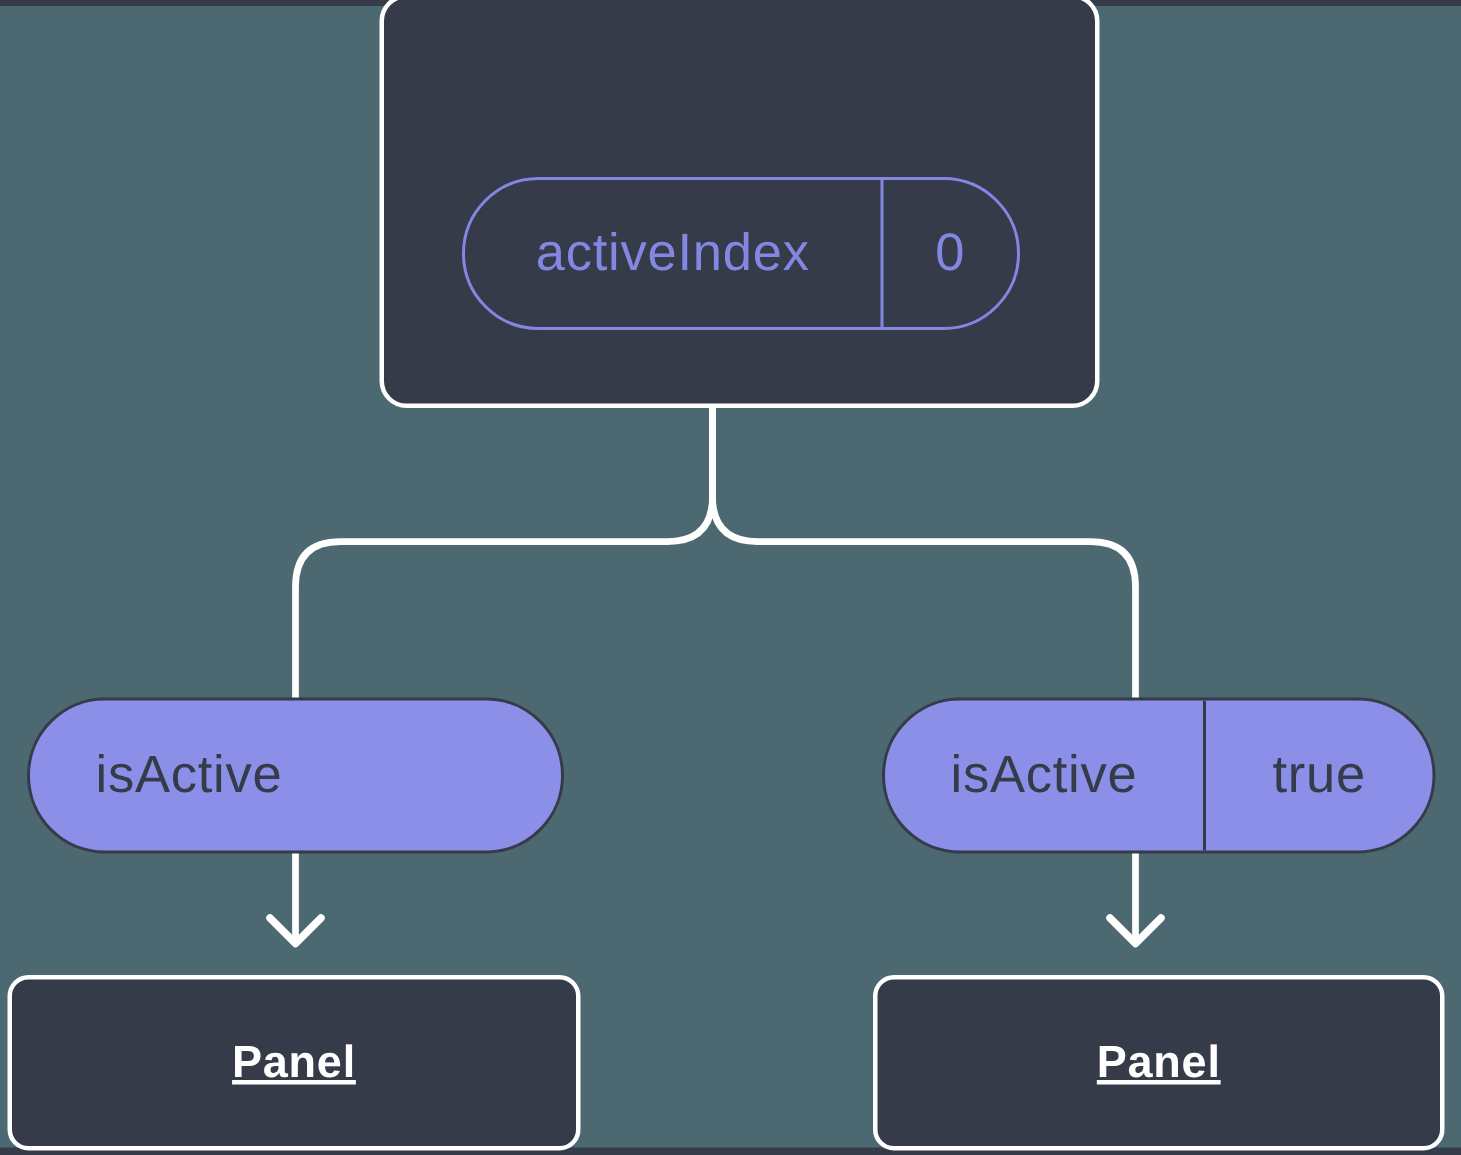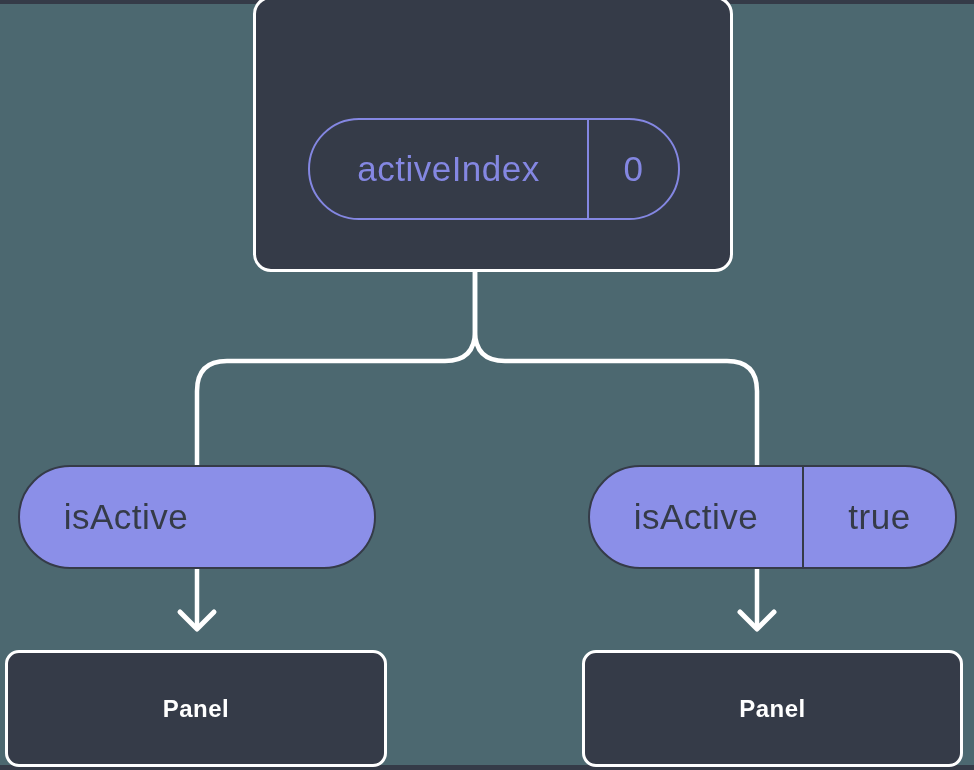--- a/index.html
+++ b/index.html
@@ -114,21 +114,21 @@
   .pill-right { left: 588px; width: 369px; }
 
   .panel-node {
     top: 650px;
     height: 117px;
     border-radius: 14px;
     display: flex;
     align-items: center;
     justify-content: center;
   }
-  .panel-node .node-title { font-size: 24px; }
+  .panel-node .node-title { font-size: 30px; text-decoration: underline; }
   .panel-left { left: 5px; width: 382px; }
   .panel-right { left: 582px; width: 381px; }
 </style>
 </head>
 <body>
 
 <div class="canvas">
 
   <div class="strip strip-top"></div>
   <div class="strip strip-bottom"></div>

